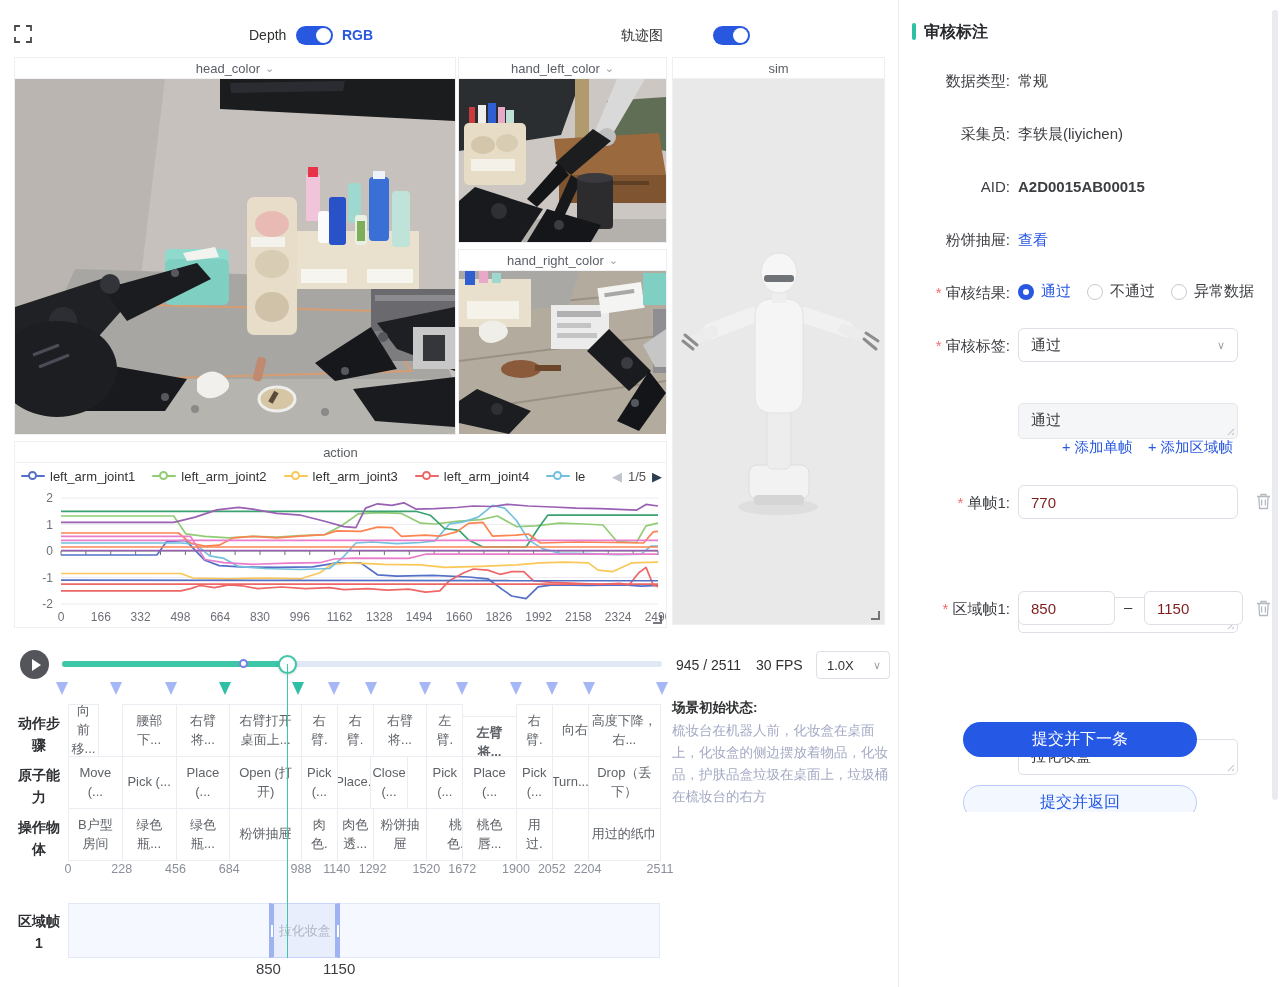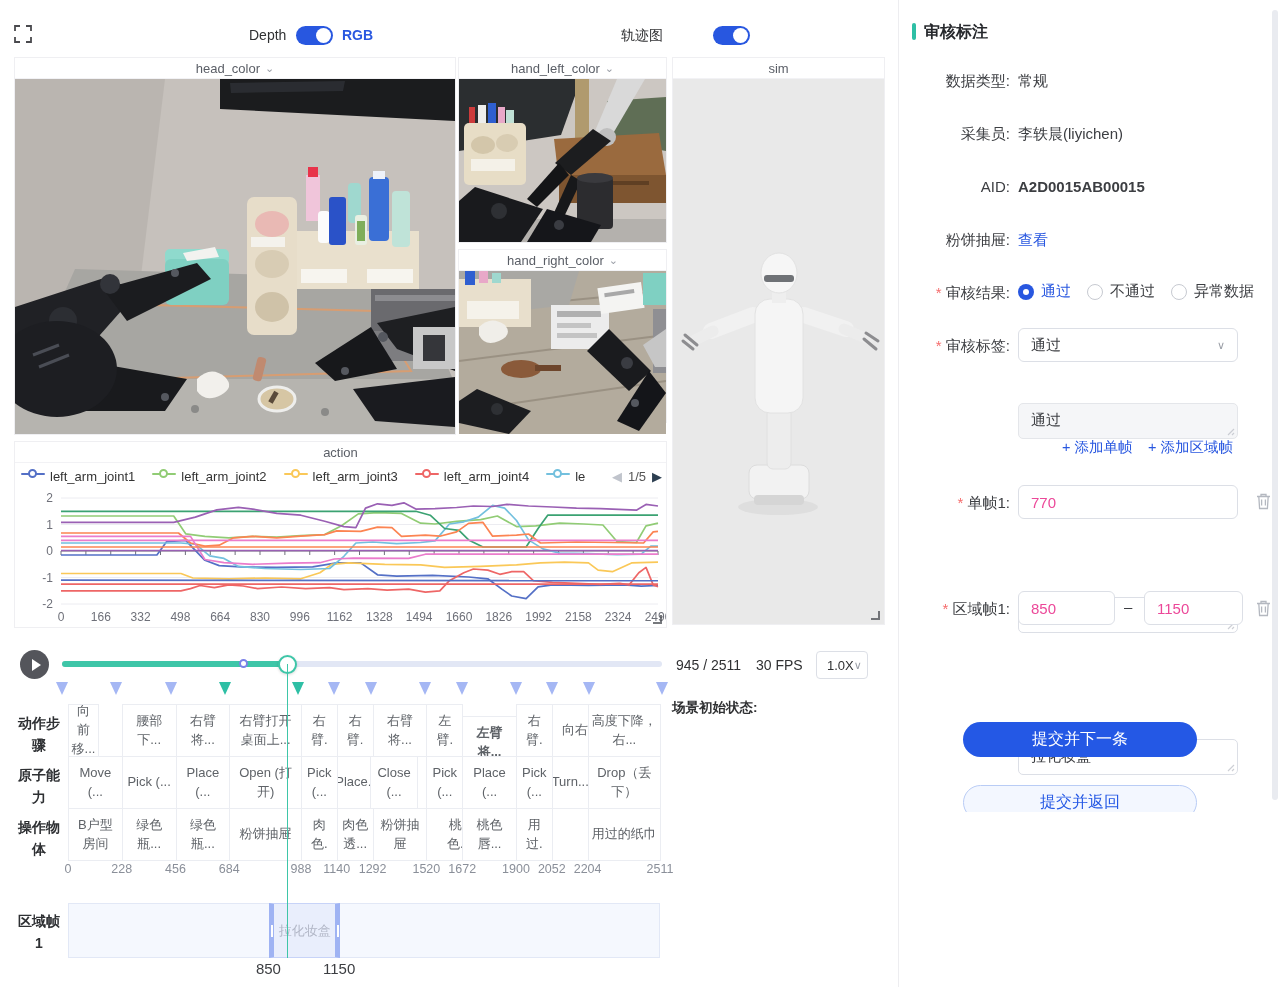--- a/index.html
+++ b/index.html
@@ -12,39 +12,39 @@
 .switch{width:37px;height:19px;border-radius:10px;background:#2857e0;position:relative;display:inline-block;cursor:pointer}
 .switch .knob{position:absolute;right:2px;top:2px;width:15px;height:15px;border-radius:50%;background:#fff}
 
 .cam-panel{border:1px solid #efeff2;background:#fff}
 .cam-title{height:21px;display:flex;align-items:center;justify-content:center;gap:5px;font-size:13px;color:#5a5e66;border-bottom:1px solid #f2f2f5;background:#fff}
 .caret{font-size:11px;color:#9a9ea6;line-height:1}
 .cam-body{overflow:hidden}
 
 .chart-panel{border:1px solid #efeff2;background:#fff}
 .legend-row{position:absolute;left:6px;right:4px;top:22px;height:24px;display:flex;align-items:center}
-.lg-item{display:flex;align-items:flex-start;margin-right:17px;cursor:pointer}
+.lg-item{display:flex;align-items:center;margin-right:17px;cursor:pointer}
 .lg-icon{position:relative;width:24px;height:10px;margin-right:5px}
 .lg-line{position:absolute;left:0;top:4px;width:24px;height:2.4px;border-radius:1px}
 .lg-ring{position:absolute;left:7px;top:0;width:9px;height:9px;border:2.2px solid;border-radius:50%;background:#fff}
 .lg-label{font-size:13px;color:#333}
 .pager{margin-left:auto;display:flex;align-items:center;gap:6px;font-size:13px;color:#555}
 .pg-arrow{font-size:13px;cursor:pointer;line-height:1}
 .ytick{position:absolute;width:30px;text-align:right;font-size:12px;color:#6e7079}
 .xtick{position:absolute;width:44px;text-align:center;font-size:12px;color:#6e7079}
 .resize-corner{width:9px;height:9px;border-right:2px solid #55575c;border-bottom:2px solid #55575c;opacity:.8}
 
 .play-btn{width:29px;height:29px;border-radius:50%;background:#54555b;display:flex;align-items:center;justify-content:center;cursor:pointer}
 .play-tri{width:0;height:0;border-left:9px solid #fff;border-top:6px solid transparent;border-bottom:6px solid transparent;margin-left:3px}
 .slider-track{height:6px;border-radius:3px;background:#e2e7f5}
 .slider-fill{height:6px;border-radius:3px;background:#3ec6a8}
 .slider-handle{width:19px;height:19px;border-radius:50%;background:#fff;border:2px solid #3ec6a8;box-shadow:0 1px 3px rgba(0,0,0,.15)}
 .slider-dot{width:9px;height:9px;border-radius:50%;background:#fff;border:2.5px solid #7b82e8}
 .counter{font-size:14px;color:#303133}
-.speed-box{width:52px;height:28px;border:1px solid #dcdfe6;border-radius:4px;background:#fff;display:flex;align-items:center;justify-content:space-between;padding:0 8px 0 10px;font-size:13px;color:#303133;cursor:pointer}
+.speed-box{width:74px;height:28px;border:1px solid #dcdfe6;border-radius:4px;background:#fff;display:flex;align-items:center;justify-content:space-between;padding:0 8px 0 10px;font-size:13px;color:#303133;cursor:pointer}
 
 .tri{position:absolute;width:0;height:0;border-left:6px solid transparent;border-right:6px solid transparent;border-top:13px solid #a5b7f4;cursor:pointer}
 .tri.teal{border-top-color:#2ebfa5}
 .row-label{position:absolute;left:16px;width:46px;text-align:center;font-size:14px;font-weight:600;color:#2e3033;line-height:1.6}
 .cell{position:absolute;border:1px solid #ebedf2;background:#fff;display:flex;align-items:center;justify-content:center;text-align:center;font-size:13px;color:#5f6368;line-height:1.45;padding:2px 3px;overflow:hidden}
 .faxis{position:absolute;transform:translateX(-50%);font-size:12.5px;color:#8a8f99}
 .playline{position:absolute;width:1.5px;background:#3ec6a8;z-index:6}
 
 .scene-title{font-size:13.5px;color:#303133;font-weight:600;margin-bottom:3px}
 .scene-text{font-size:13.5px;color:#a3a9c3;line-height:1.62}
@@ -60,21 +60,21 @@
 .link{color:#2857e0;cursor:pointer;text-decoration:none}
 .radio{width:16px;height:16px;border-radius:50%;display:inline-block;position:relative;flex:none}
 .radio.on{background:#2857e0}
 .radio.on::after{content:"";position:absolute;left:5px;top:5px;width:6px;height:6px;border-radius:50%;background:#fff}
 .radio.off{background:#fff;border:1px solid #c7cad1}
 .sel{height:34px;border:1px solid #dcdfe6;border-radius:6px;background:#fff;display:flex;align-items:center;justify-content:space-between;padding:0 12px;font-size:15px;color:#3c3e42;cursor:pointer}
 .ta{border-radius:5px;font-size:15px;color:#3c3e42;display:flex;align-items:flex-start;padding:7px 12px;position:relative}
 .ta.gray{background:#f5f6f8;border:1px solid #e4e6ea}
 .ta.white{background:#fff;border:1px solid #dcdfe6}
 .grip-corner{position:absolute;right:2px;bottom:2px;width:8px;height:8px;opacity:.7}
-.inp{height:34px;border:1px solid #dcdfe6;border-radius:6px;background:#fff;display:flex;align-items:center;padding:0 12px;font-size:15px;color:#ec4899}
+.inp{height:34px;border:1px solid #dcdfe6;border-radius:6px;background:#fff;display:flex;align-items:center;padding:0 12px;font-size:15px;color:#7f1d1d}
 .pill{width:234px;height:35px;border-radius:18px;display:flex;align-items:center;justify-content:center;font-size:16px;cursor:pointer}
 .pill.solid{background:#2458e5;color:#fff}
 .pill.ghost{background:#f3f7ff;border:1px solid #b9ccf5;color:#2458e5}
 .trash{cursor:pointer}
 .scrollbar{position:absolute;width:6px;border-radius:3px;background:#e9ebf0}
 .vline{position:absolute;top:0;bottom:0;width:1px;background:#ededf0}
 </style>
 </head>
 <body>
 
@@ -428,21 +428,21 @@
       <div class="cell" style="left: 515.949px; top: 704px; width: 36.8359px; height: 53px;">右臂.</div>
       <div class="cell" style="left: 551.785px; top: 704px; width: 50px; height: 53px;">向右.</div>
       <div class="cell" style="left: 587.621px; top: 704px; width: 73.3791px; height: 53px;">高度下降，右...</div>
       <div class="row-label" style="top: 764px;">原子能力</div>
       <div class="cell" style="left: 68px; top: 756px; width: 54.7539px; height: 53px;">Move (...</div>
       <div class="cell" style="left: 121.754px; top: 756px; width: 54.7539px; height: 53px;">Pick (...</div>
       <div class="cell" style="left: 175.508px; top: 756px; width: 54.7539px; height: 53px;">Place (...</div>
       <div class="cell" style="left: 229.262px; top: 756px; width: 72.6718px; height: 53px;">Open (打开)</div>
       <div class="cell" style="left: 300.933px; top: 756px; width: 36.8359px; height: 53px;">Pick (...</div>
       <div class="cell" style="left: 336.769px; top: 756px; width: 36.8359px; height: 53px;">Place..</div>
-      <div class="cell" style="left: 370px; top: 756px; width: 48px; height: 53px;">Close (...</div>
+      <div class="cell" style="left: 370px; top: 756px; width: 38px; height: 53px;">Close (...</div>
       <div class="cell" style="left: 426.359px; top: 756px; width: 36.8359px; height: 53px;">Pick (...</div>
       <div class="cell" style="left: 462.195px; top: 756px; width: 54.7539px; height: 53px;">Place (...</div>
       <div class="cell" style="left: 515.949px; top: 756px; width: 36.8359px; height: 53px;">Pick (...</div>
       <div class="cell" style="left: 551.785px; top: 756px; width: 36.8359px; height: 53px;">Turn...</div>
       <div class="cell" style="left: 587.621px; top: 756px; width: 73.3791px; height: 53px;">Drop（丢下）</div>
       <div class="row-label" style="top: 816px;">操作物体</div>
       <div class="cell" style="left: 68px; top: 808px; width: 54.7539px; height: 53px;">B户型房间</div>
       <div class="cell" style="left: 121.754px; top: 808px; width: 54.7539px; height: 53px;">绿色瓶...</div>
       <div class="cell" style="left: 175.508px; top: 808px; width: 54.7539px; height: 53px;">绿色瓶...</div>
       <div class="cell" style="left: 229.262px; top: 808px; width: 72.6718px; height: 53px;">粉饼抽屉</div>
@@ -468,20 +468,21 @@
       <span class="faxis" style="left: 515.949px; top: 862px;">1900</span>
       <span class="faxis" style="left: 551.785px; top: 862px;">2052</span>
       <span class="faxis" style="left: 587.621px; top: 862px;">2204</span>
       <span class="faxis" style="left: 660px; top: 862px;">2511</span>
     </div>
   <div class="playline" id="playline" style="top: 664px; height: 294px; left: 286.806px;"></div>
 
   
   <div class="abs" style="left:672px;top:699px;width:224px">
     <div class="scene-title">场景初始状态:</div>
+    <div class="scene-text">梳妆台在机器人前，化妆盒在桌面上，化妆盒的侧边摆放着物品，化妆品，护肤品盒垃圾在桌面上，垃圾桶在梳妆台的右方</div>
   </div>
 
   
   <div class="row-label" style="top:910px">区域帧1</div>
   <div class="abs band" style="left:68px;top:903px;width:592px;height:55px">
     <div class="band-seg" id="band-seg" style="left: 200.398px; width: 70.7288px;">
       <span class="grip" style="left:-3.5px"></span>
       <span>拉化妆盒</span>
       <span class="grip" style="right:-3.5px"></span>
     </div>

